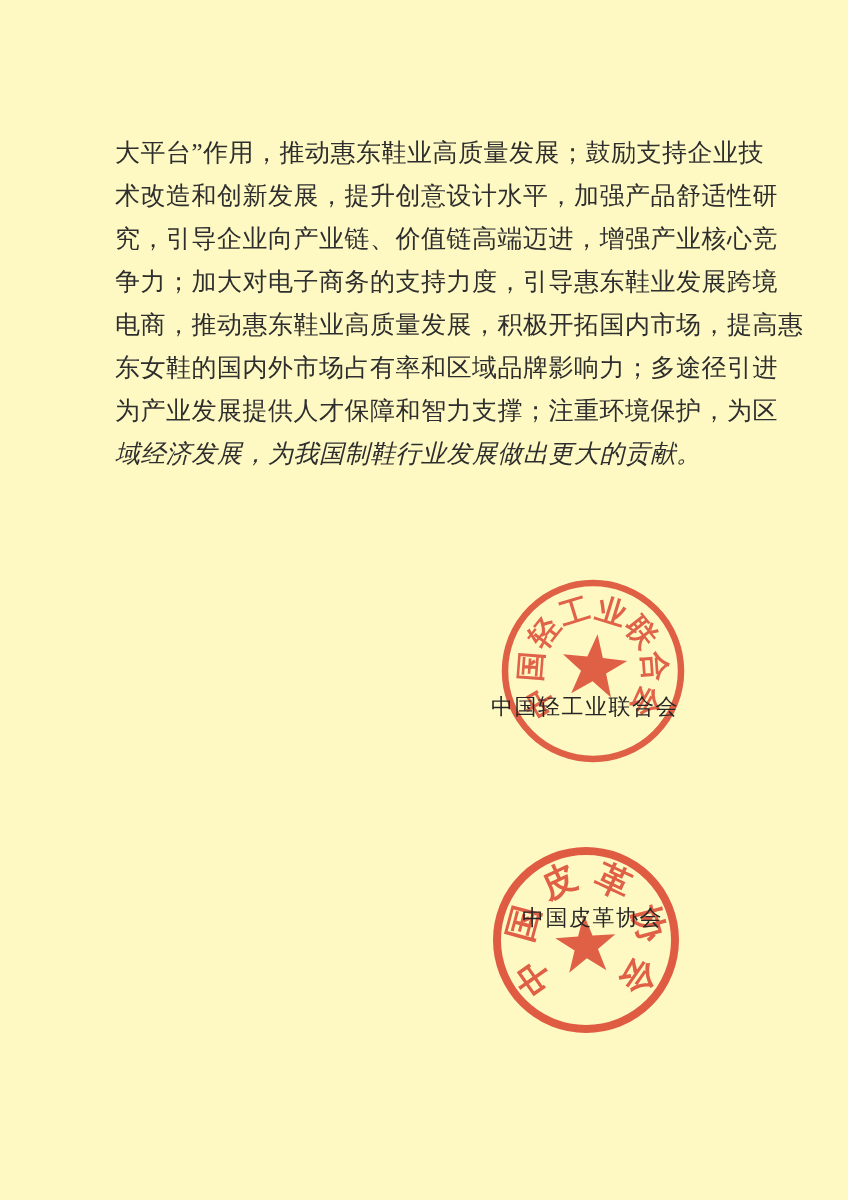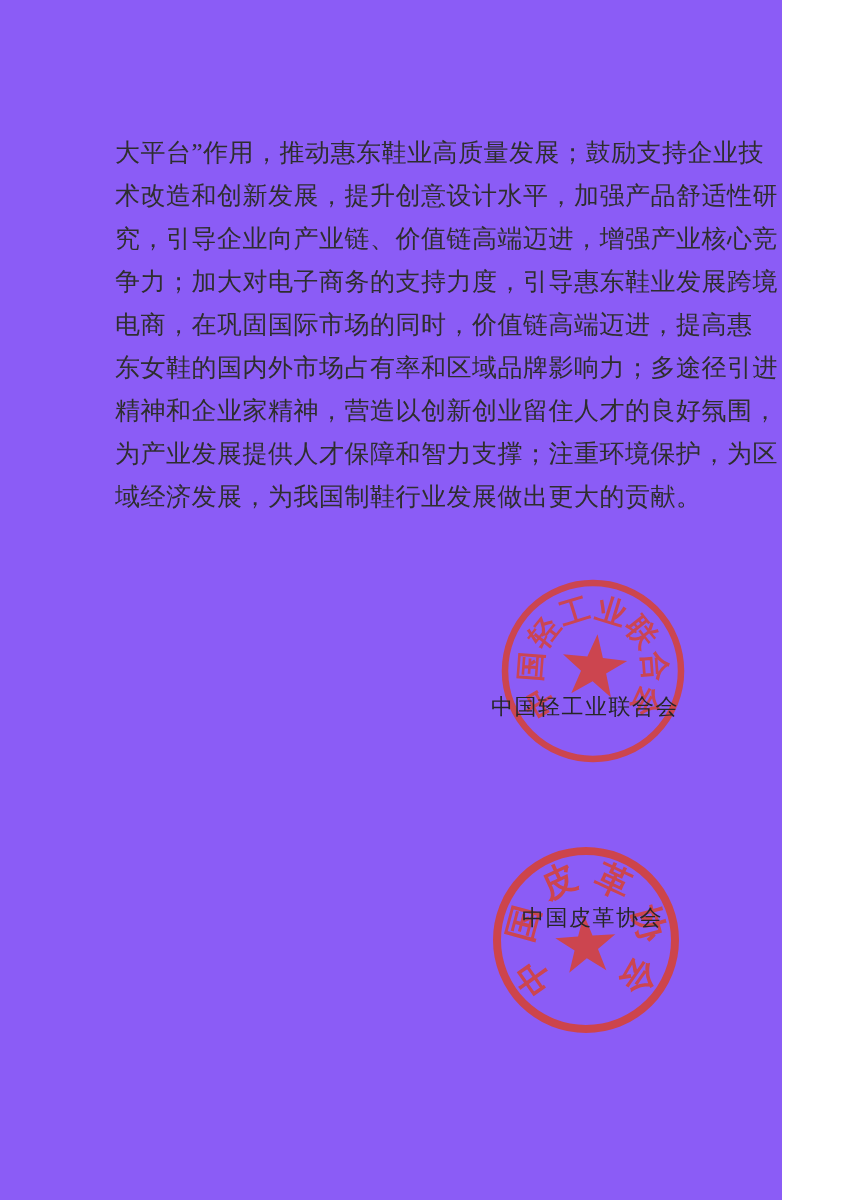--- a/index.html
+++ b/index.html
@@ -1,19 +1,19 @@
 <!DOCTYPE html>
 <html lang="zh"><head>
 <meta charset="utf-8">
 <style>
   html,body{margin:0;padding:0;background:#ffffff;}
   .page{
     position:relative;
-    width:782px;height:1200px;
-    background:#8b5cf6;
+    width:848px;height:1200px;
+    background:#fef9c3;
     overflow:hidden;
     font-family:"Liberation Serif","DejaVu Serif",serif;
   }
   
   .body-text{
     position:absolute;
     left:115px;top:131px;width:618px;
     color:#2e2e2e;
   }
   .body-text .line{
@@ -22,20 +22,21 @@
     height:43px;
     letter-spacing:0.5px;
     text-align:justify;
     text-align-last:justify;
     text-justify:inter-character;
     white-space:nowrap;
   }
   .body-text .line.last{
     text-align:center;
     text-align-last:left;
+    font-style:italic;
   }
   
   .seal{
     position:absolute;
     width:200px;height:200px;
     opacity:0.92;
   }
   .seal-1{left:493px;top:571px;}
   .seal-2{left:486px;top:840px;}
   .seal svg{width:200px;height:200px;display:block;}
@@ -58,23 +59,22 @@
 </head>
 <body>
 
 <div class="page">
 
   <div class="body-text">
     <div class="line">大平台”作用，推动惠东鞋业高质量发展；鼓励支持企业技</div>
     <div class="line">术改造和创新发展，提升创意设计水平，加强产品舒适性研</div>
     <div class="line">究，引导企业向产业链、价值链高端迈进，增强产业核心竞</div>
     <div class="line">争力；加大对电子商务的支持力度，引导惠东鞋业发展跨境</div>
-    <div class="line">电商，在巩固国际市场的同时，价值链高端迈进，提高惠</div>
+    <div class="line">电商，推动惠东鞋业高质量发展，积极开拓国内市场，提高惠</div>
     <div class="line">东女鞋的国内外市场占有率和区域品牌影响力；多途径引进</div>
-    <div class="line">精神和企业家精神，营造以创新创业留住人才的良好氛围，</div>
     <div class="line">为产业发展提供人才保障和智力支撑；注重环境保护，为区</div>
     <div class="line last">域经济发展，为我国制鞋行业发展做出更大的贡献。</div>
   </div>
 
   <div class="seal seal-1">
     <svg viewBox="0 0 200 200">
       <g fill="#d9402c" stroke="none">
         <circle cx="100" cy="100" r="88" fill="none" stroke="#d9402c" stroke-width="6.5" stroke-opacity="0.9"></circle>
         <polygon fill-opacity="0.9" transform="translate(101,97) rotate(6)" points="0,-34 7.8,-10.8 32.3,-10.5 12.6,4.1 20,27.5 0,13.3 -20,27.5 -12.6,4.1 -32.3,-10.5 -7.8,-10.8"></polygon>
         <g font-size="30" fill-opacity="0.88" text-anchor="middle">

